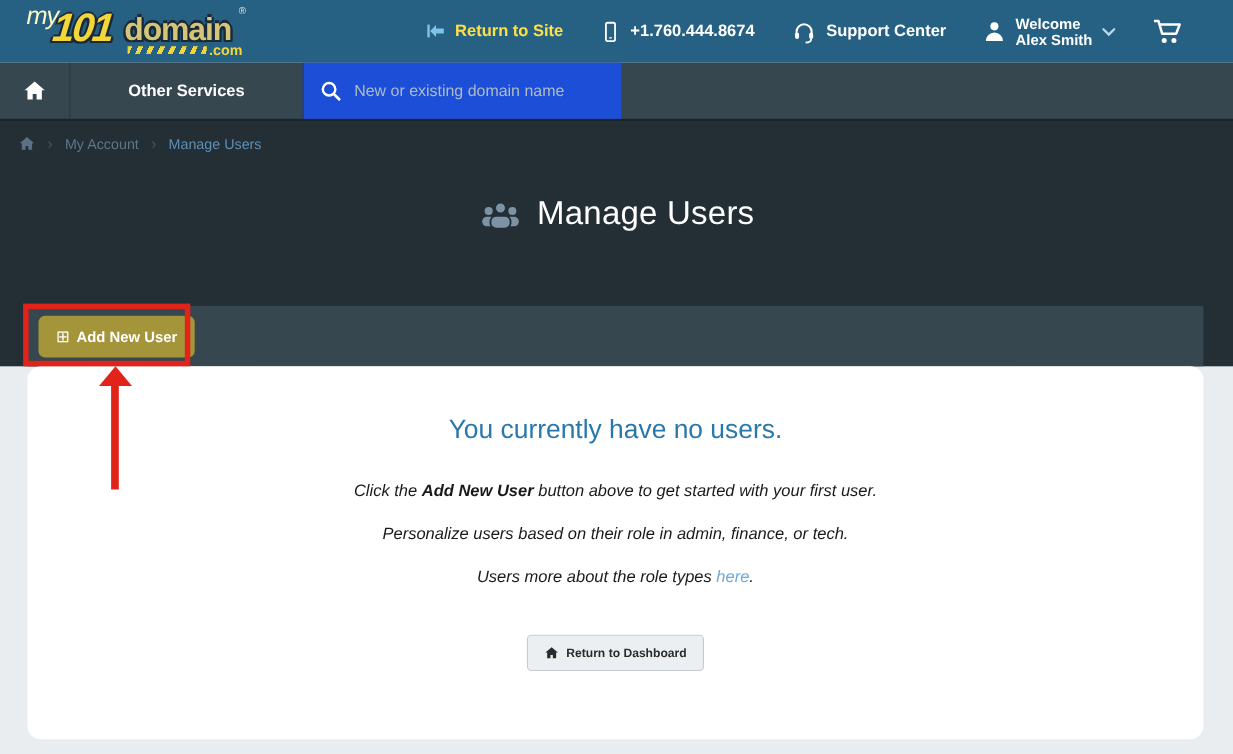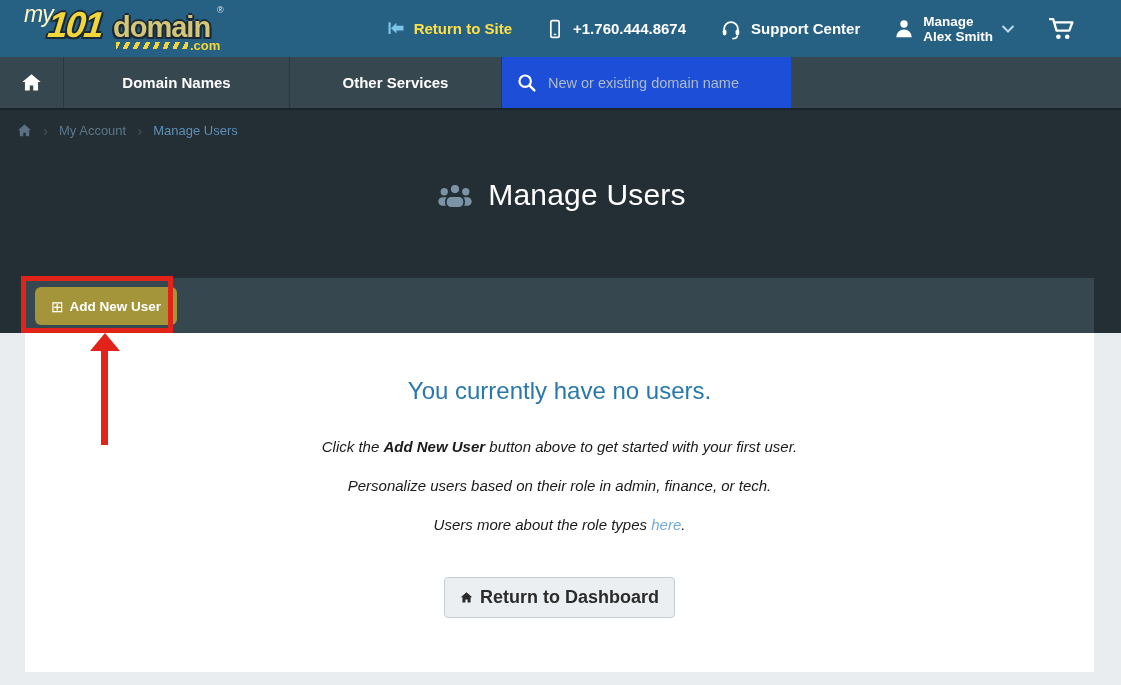--- a/index.html
+++ b/index.html
@@ -61,30 +61,30 @@
   
   .toolbar { position:absolute; left:25px; top:278px; width:1069px; height:55px; background:#36474f; }
   .add-user-btn { position:absolute; left:10px; top:9px; height:38px; min-width:125px;
     background:#a4953a; border:none; border-radius:6px; color:#fff;
     font-size:13.5px; font-weight:bold; font-family:"Liberation Sans", sans-serif;
     display:inline-flex; align-items:center; justify-content:center; gap:6px; padding:0 16px; cursor:pointer; }
   .add-icon { font-size:15px; font-weight:normal; line-height:1; }
 
   
   .panel { position:absolute; left:25px; top:333px; width:1069px; height:339px;
-    background:#ffffff; text-align:center; }
+    background:#ffffff; text-align:center;border-radius:12px; }
   .empty-heading { margin-top:44px; font-size:24px; font-weight:400; color:#2878ad; }
   .panel p { font-size:15px; color:#1a1a1a;font-style:italic; }
   .p1 { margin-top:33px; }
   .p2, .p3 { margin-top:22px; }
   .p1 b { font-weight:bold; }
   .link-here { color:#70aad8; cursor:pointer; text-decoration:none; }
   .dash-btn { margin-top:44px; display:inline-flex; align-items:center; gap:7px;
     background:#eceff1; border:1px solid #c5ccd3; border-radius:4px;
-    padding:9px 15px; font-size:18px; font-weight:bold; color:#2b2b2b;
+    padding:9px 15px; font-size:11px; font-weight:bold; color:#2b2b2b;
     font-family:"Liberation Sans", sans-serif; cursor:pointer; }
 
   
   .red-box { position:absolute; left:21px; top:276px; width:152px; height:57px;
     border:5px solid #e2231a; z-index:10; pointer-events:none; }
   .red-arrow-head { position:absolute; left:90px; top:333px; width:0; height:0; z-index:10;
     border-left:15px solid transparent; border-right:15px solid transparent;
     border-bottom:18px solid #e2231a; pointer-events:none; }
   .red-arrow-line { position:absolute; left:101px; top:350px; width:7px; height:95px;
     background:#e2231a; z-index:10; pointer-events:none; }
@@ -136,21 +136,21 @@
     </div>
 
     <div class="top-item">
       <span class="icon">
         <svg width="22" height="22" viewBox="0 0 24 24">
           <circle cx="12" cy="6.5" r="4" fill="#fff"></circle>
           <path d="M3.5 21 a8.5 8.5 0 0 1 17 0 z" fill="#fff"></path>
         </svg>
       </span>
       <span class="welcome-text">
-        <span>Manage</span><br>
+        <span>Welcome</span><br>
         <span>Alex Smith</span>
       </span>
       <span class="icon">
         <svg width="14" height="14" viewBox="0 0 20 20">
           <path d="M3 6.5 l7 7 7-7" stroke="#b8d9ec" stroke-width="3" fill="none" stroke-linecap="round"></path>
         </svg>
       </span>
     </div>
 
     <div class="top-item">
@@ -165,23 +165,20 @@
   </div>
 </header>
 
 <nav class="navbar">
   <div class="nav-home">
     <span class="icon">
       <svg width="21" height="21" viewBox="0 0 24 24">
         <path d="M12 2.5 L1.5 11.5 h3 V21 h5.5 v-5.5 h4 V21 h5.5 v-9.5 h3 Z" fill="#fff"></path>
       </svg>
     </span>
-  </div>
-  <div class="nav-item nav-item-1">
-    <span>Domain Names</span>
   </div>
   <div class="nav-item nav-item-3">
     <span>Other Services</span>
   </div>
   <div class="nav-search">
     <span class="icon">
       <svg width="22" height="22" viewBox="0 0 24 24">
         <circle cx="10" cy="10" r="6.2" fill="none" stroke="#fff" stroke-width="2.4"></circle>
         <line x1="14.8" y1="14.8" x2="20" y2="20" stroke="#fff" stroke-width="2.8" stroke-linecap="round"></line>
       </svg>

